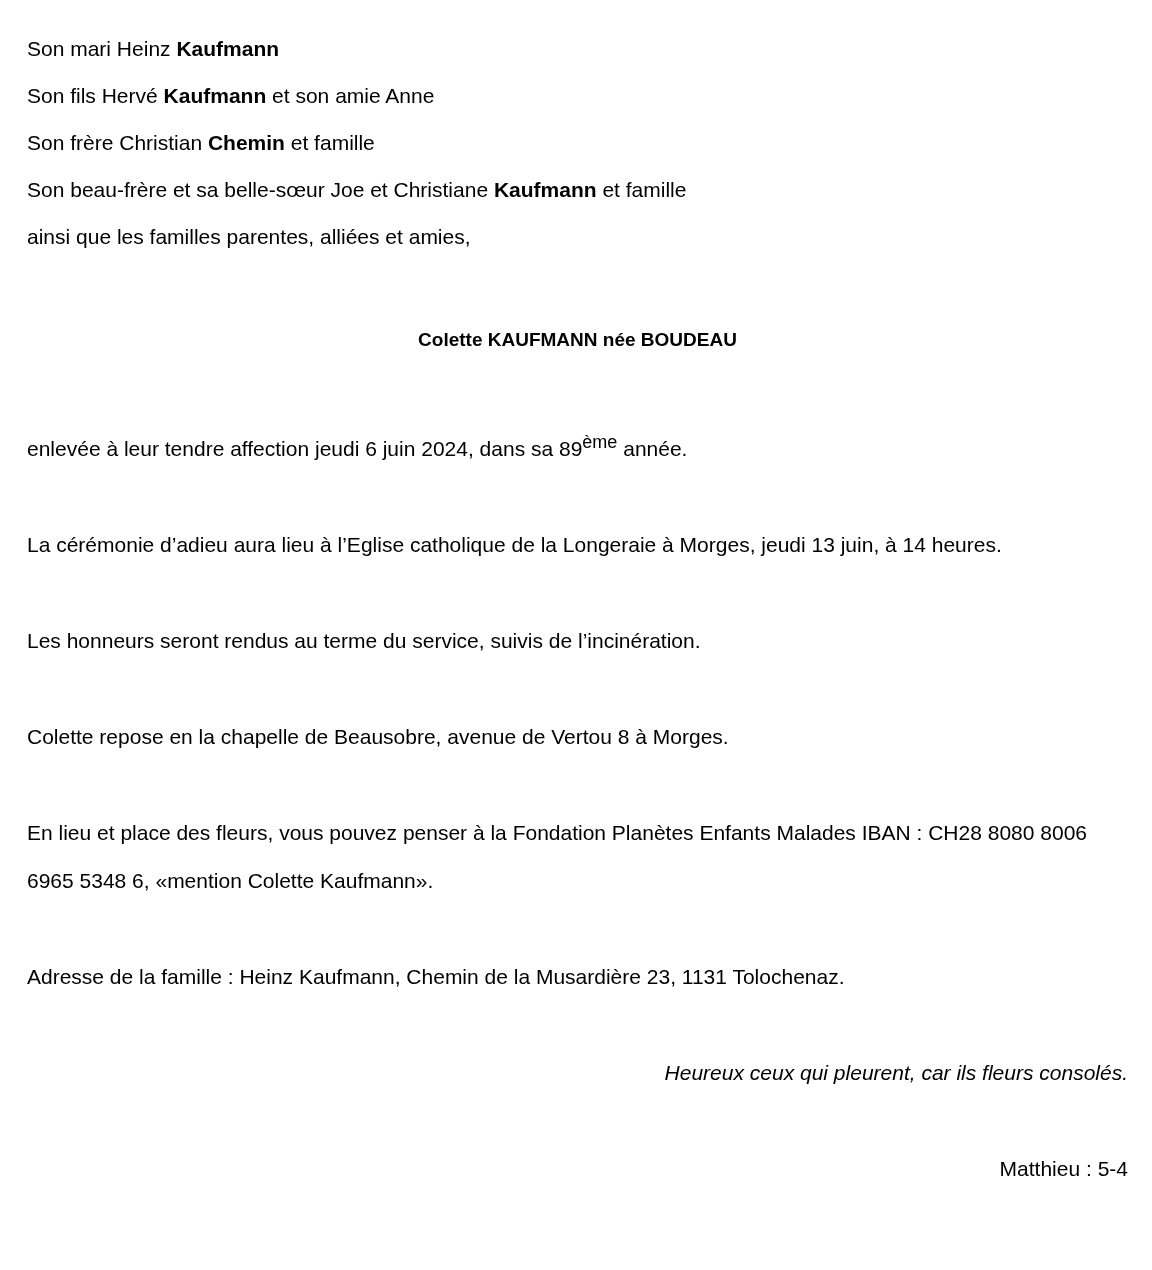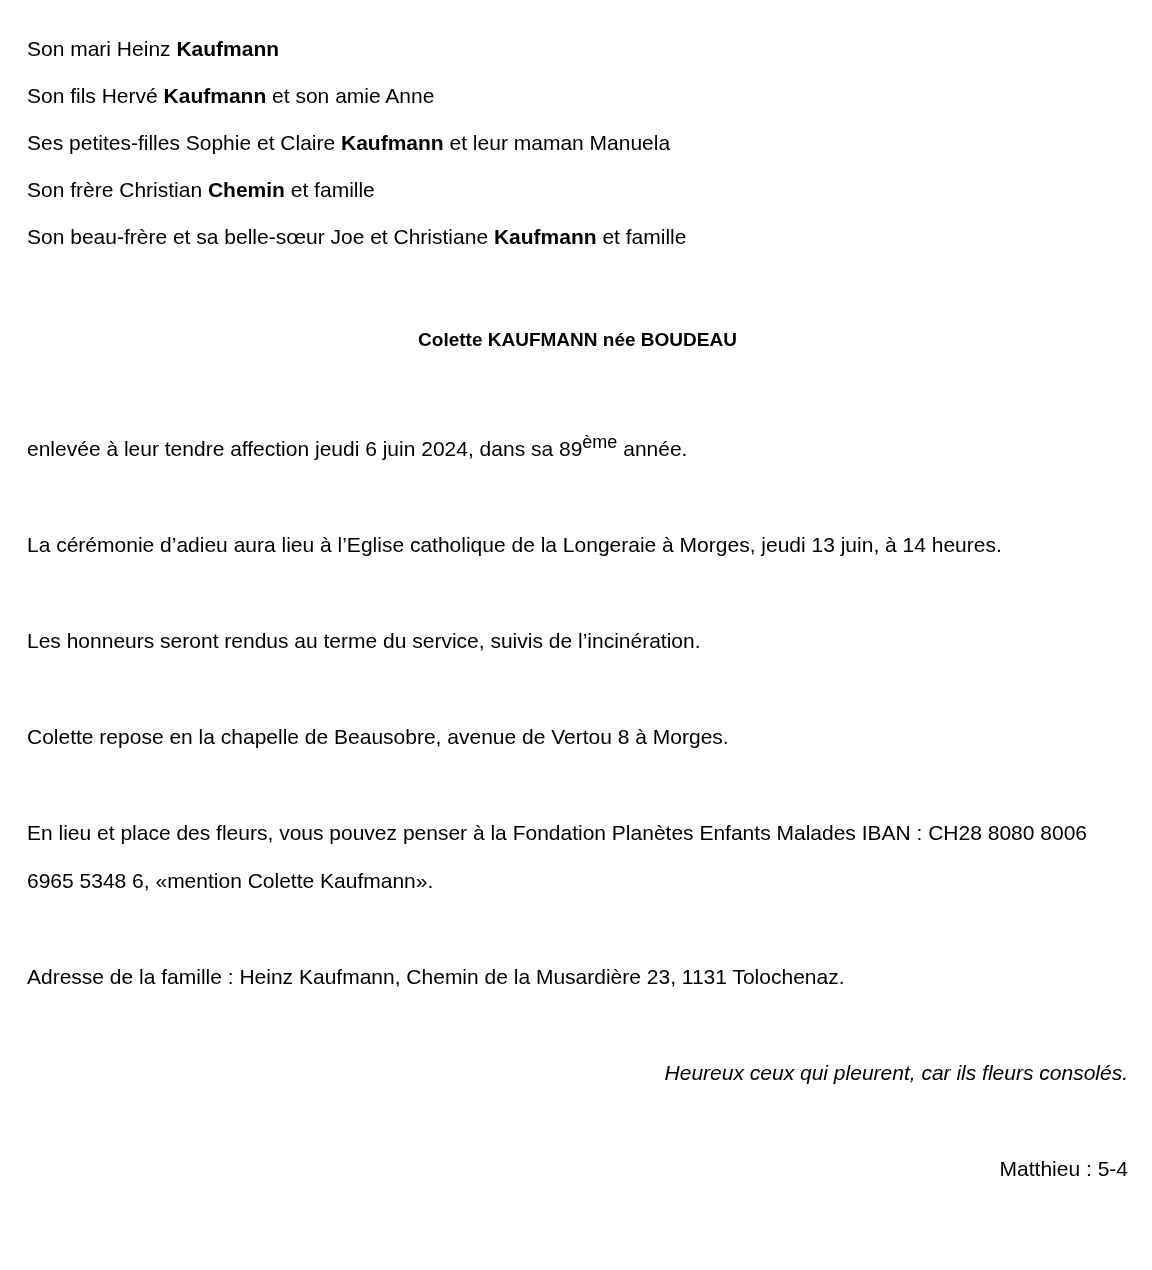--- a/index.html
+++ b/index.html
@@ -58,23 +58,23 @@
   }
 </style>
 </head>
 <body>
 
 <div class="page">
 
   <div class="family-block">
     <p><span>Son mari Heinz </span><strong>Kaufmann</strong><span></span></p>
     <p><span>Son fils Hervé </span><strong>Kaufmann</strong><span> et son amie Anne</span></p>
-    <p><span>Ses petites-filles Sophie et Claire </span><strong>Kaufmann</strong><span> et leur maman Manuela</span></p>
     <p><span>Son frère Christian </span><strong>Chemin</strong><span> et famille</span></p>
     <p><span>Son beau-frère et sa belle-sœur Joe et Christiane </span><strong>Kaufmann</strong><span> et famille</span></p>
+    <p><span>ainsi que les familles parentes, alliées et amies,</span><strong></strong><span></span></p>
   </div>
 
   <h1 class="doc-title">Colette KAUFMANN née BOUDEAU</h1>
 
   <p class="para first-after-title"><span>enlevée à leur tendre affection jeudi 6 juin 2024, dans sa 89</span><sup>ème</sup><span> année.</span></p>
 
   <p class="para">La cérémonie d’adieu aura lieu à l’Eglise catholique de la Longeraie à Morges, jeudi 13 juin, à 14 heures.</p>
 
   <p class="para">Les honneurs seront rendus au terme du service, suivis de l’incinération.</p>
 

